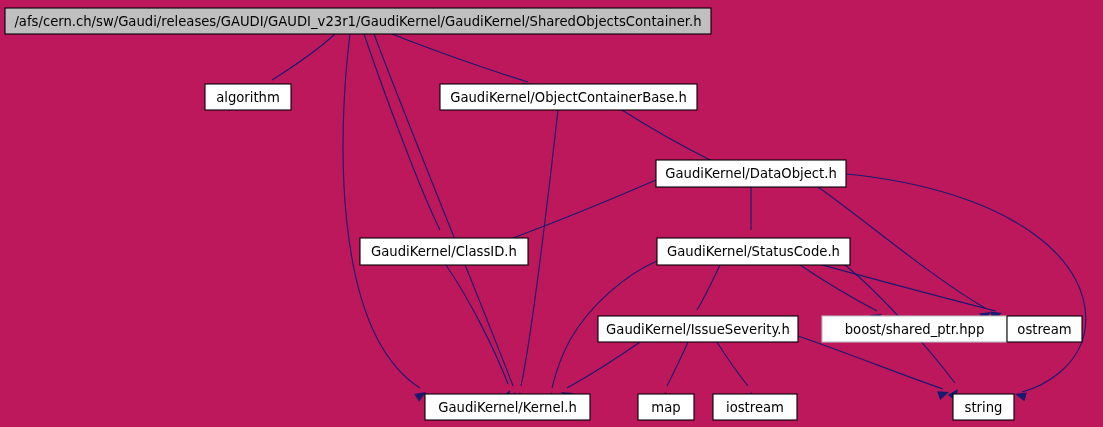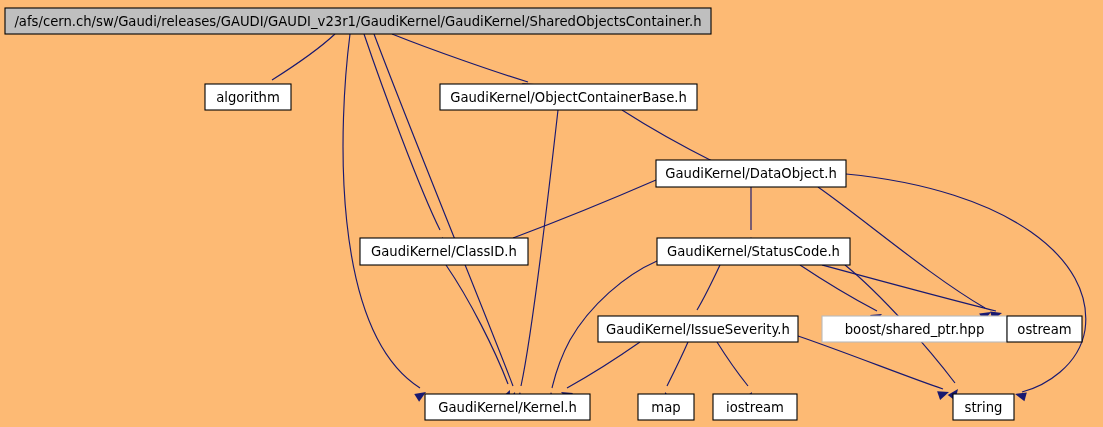--- a/index.html
+++ b/index.html
@@ -4,21 +4,21 @@
 <style>
   html, body {
     margin: 0;
     padding: 0;
     background: #ffffff;
   }
   #canvas {
     position: relative;
     width: 1103px;
     height: 427px;
-    background: #fdba74;
+    background: #be185d;
     overflow: hidden;
     font-family: "DejaVu Sans", "Liberation Sans", sans-serif;
   }
   svg#graph {
     position: absolute;
     top: 0; left: 0;
     width: 1103px;
     height: 427px;
   }
   .node-box {

